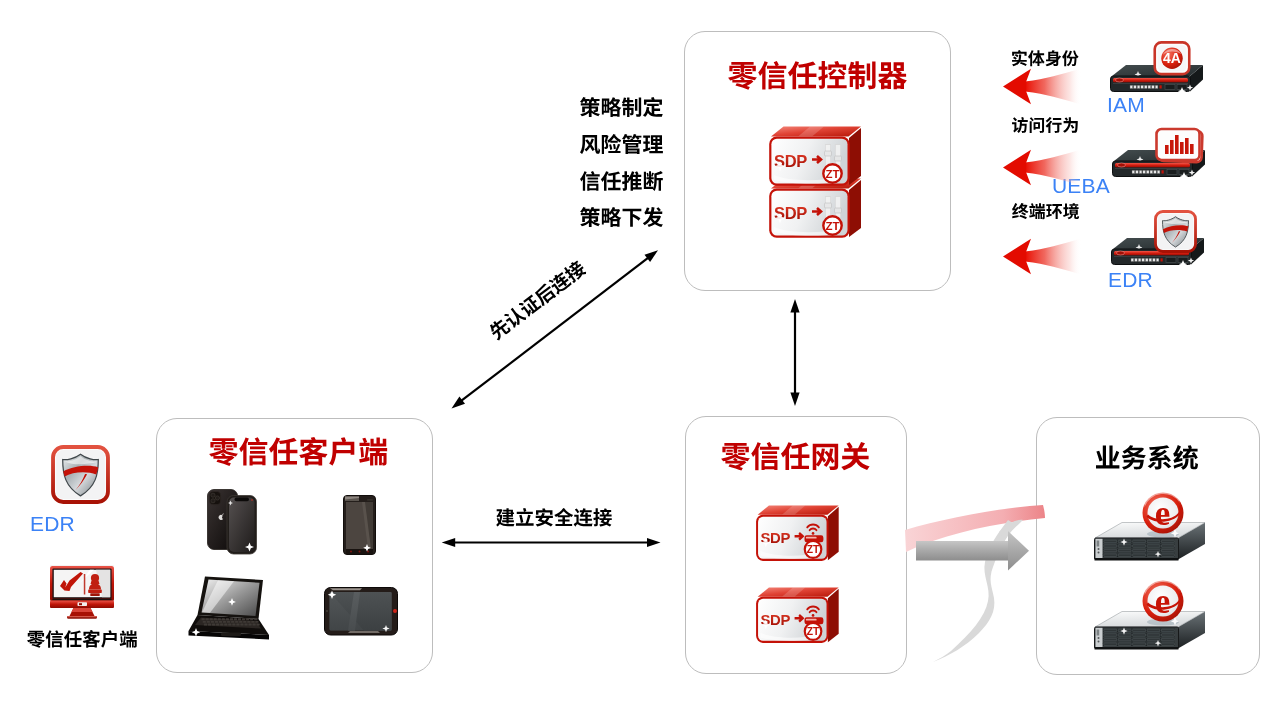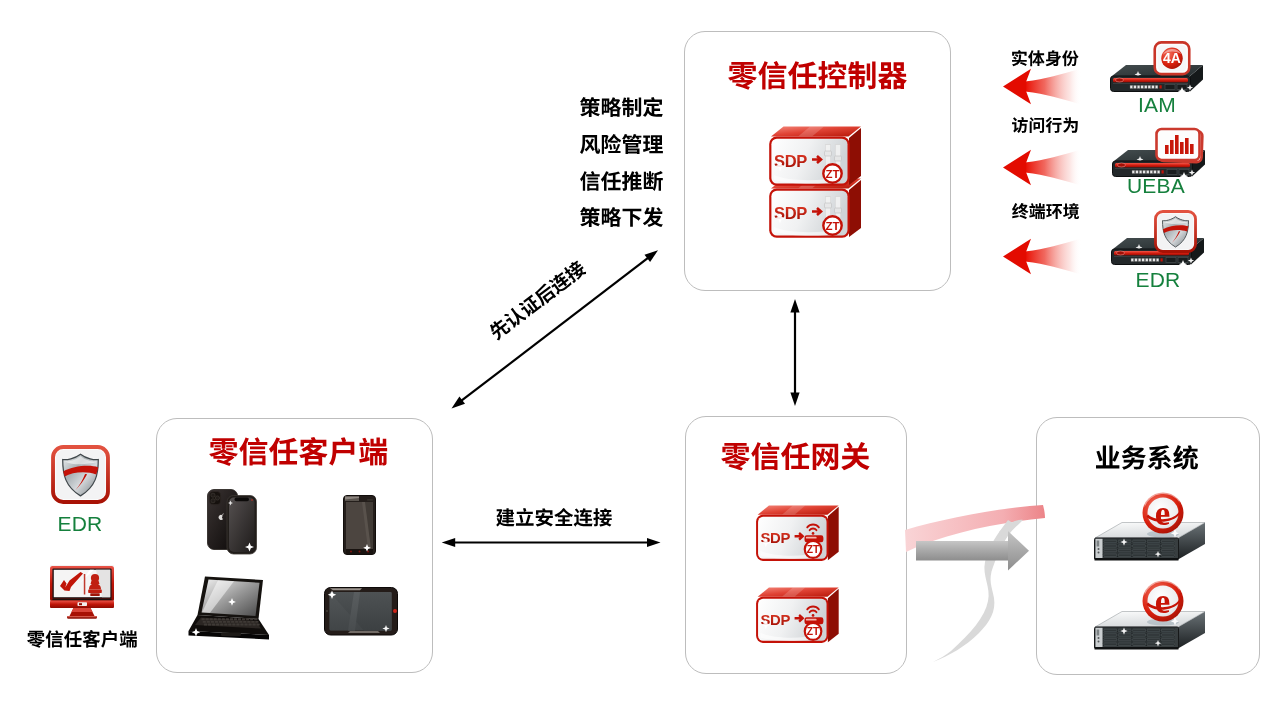--- a/index.html
+++ b/index.html
@@ -1,17 +1,17 @@
 <!DOCTYPE html>
 <html><head><meta charset="utf-8"><style>
 html,body{margin:0;padding:0}
 body{width:1280px;height:705px;background:#fff;font-family:"Liberation Sans",sans-serif;position:relative;overflow:hidden}
 .box{position:absolute;background:#fff;border:1.2px solid #bdbdbd;border-radius:21px;box-sizing:border-box}
 .abs{position:absolute}
-.lbl{position:absolute;color:#15803d;font-size:21px;text-align:center;letter-spacing:0.2px}
+.lbl{position:absolute;color:#3b82f6;font-size:21px;text-align:left;letter-spacing:0.2px}
 </style></head><body>
 <div class="box" style="left:684px;top:31px;width:267px;height:260px"></div>
 <div class="box" style="left:156px;top:418px;width:277px;height:255px"></div>
 <div class="box" style="left:685px;top:416px;width:222px;height:258px"></div>
 <div class="box" style="left:1036px;top:417px;width:224px;height:258px"></div>
 <svg class="abs" style="left:0;top:0" width="1280" height="705">
     <line x1="795.0" y1="309.1" x2="795.0" y2="395.9" stroke="#000" stroke-width="2.2"></line>
     <path d="M795.0,299.0 L790.4,312.5 L799.6,312.5 Z" fill="#000"></path>
     <path d="M795.0,406.0 L790.4,392.5 L799.6,392.5 Z" fill="#000"></path>
     <line x1="451.8" y1="542.5" x2="650.4" y2="542.5" stroke="#000" stroke-width="2.2"></line>
@@ -57,21 +57,21 @@
 <svg style="position:absolute;left:1012.0px;top:202.5px;overflow:visible" width="67.1" height="16.2" viewBox="0.31 -14.59 67.07 16.17">
     <path d="M0.4 -1.2 0.7 0.7C2.5 0.3 4.8 -0.1 7.0 -0.6L6.8 -2.4C4.5 -1.9 2.1 -1.5 0.4 -1.2ZM9.5 -4.1C10.7 -3.6 12.3 -2.8 13.2 -2.2L14.3 -3.6C13.4 -4.2 11.9 -5.0 10.6 -5.4ZM7.5 -1.2C9.8 -0.6 12.6 0.5 14.1 1.5L15.3 -0.1C13.7 -1.0 11.0 -2.1 8.7 -2.6ZM9.6 -14.5C9.1 -13.0 8.1 -11.4 6.5 -10.1L5.3 -10.9C5.0 -10.3 4.6 -9.7 4.3 -9.1L2.9 -9.0C3.8 -10.4 4.8 -12.1 5.5 -13.7L3.5 -14.5C2.9 -12.5 1.7 -10.5 1.3 -9.9C1.0 -9.4 0.7 -9.0 0.3 -8.9C0.5 -8.4 0.9 -7.4 1.0 -7.0C1.2 -7.2 1.6 -7.3 3.2 -7.4C2.6 -6.6 2.1 -6.0 1.9 -5.7C1.3 -5.2 0.9 -4.8 0.5 -4.7C0.7 -4.2 1.0 -3.3 1.1 -2.9C1.6 -3.1 2.3 -3.3 6.5 -4.0C6.4 -4.4 6.4 -5.2 6.4 -5.7L3.7 -5.3C4.8 -6.5 5.8 -7.9 6.6 -9.3C7.0 -9.0 7.3 -8.6 7.5 -8.3C8.1 -8.8 8.5 -9.2 9.0 -9.7C9.3 -9.1 9.8 -8.6 10.2 -8.1C9.0 -7.2 7.7 -6.5 6.3 -6.1C6.7 -5.7 7.3 -4.9 7.5 -4.4C9.0 -5.0 10.4 -5.7 11.6 -6.7C12.8 -5.8 14.1 -5.0 15.5 -4.5C15.8 -5.0 16.4 -5.8 16.8 -6.2C15.5 -6.6 14.2 -7.2 13.1 -8.1C14.2 -9.2 15.1 -10.6 15.8 -12.2L14.5 -12.9L14.2 -12.8H11.1C11.4 -13.2 11.6 -13.7 11.8 -14.1ZM13.1 -11.1C12.7 -10.4 12.2 -9.8 11.6 -9.3C11.1 -9.8 10.6 -10.5 10.1 -11.1Z M18.1 -8.7C18.4 -6.9 18.6 -4.6 18.6 -3.0L20.2 -3.3C20.2 -4.8 19.9 -7.1 19.6 -8.9ZM23.7 -5.5V1.5H25.5V-3.8H26.4V1.4H27.9V-3.8H28.8V1.4H30.3V0.1C30.5 0.5 30.7 1.1 30.8 1.6C31.5 1.6 32.1 1.5 32.5 1.3C32.9 1.0 33.0 0.6 33.0 -0.2V-5.5H28.9L29.3 -6.6H33.4V-8.4H23.3V-6.6H27.0L26.8 -5.5ZM30.3 -3.8H31.3V-0.2C31.3 -0.1 31.2 -0.0 31.1 -0.0L30.3 -0.0ZM23.9 -13.6V-9.2H32.8V-13.6H30.9V-11.0H29.3V-14.4H27.3V-11.0H25.8V-13.6ZM19.2 -13.8C19.6 -13.1 20.0 -12.1 20.2 -11.5H17.7V-9.6H23.4V-11.5H20.8L22.0 -11.9C21.8 -12.5 21.4 -13.5 21.0 -14.3ZM21.4 -9.0C21.3 -7.1 21.0 -4.4 20.6 -2.7C19.5 -2.4 18.4 -2.2 17.5 -2.0L17.9 -0.0C19.5 -0.4 21.6 -0.9 23.5 -1.4L23.3 -3.2L22.2 -3.0C22.5 -4.7 22.9 -6.9 23.1 -8.8Z M34.4 -2.2 34.9 -0.3C36.4 -0.7 38.3 -1.4 40.1 -2.0L39.8 -3.8L38.2 -3.3V-6.7H39.6V-8.6H38.2V-11.6H40.0V-13.4H34.6V-11.6H36.4V-8.6H34.8V-6.7H36.4V-2.7ZM40.6 -13.5V-11.6H44.5C43.5 -8.8 41.8 -6.3 39.9 -4.6C40.3 -4.3 41.1 -3.5 41.5 -3.0C42.3 -3.9 43.2 -4.9 43.9 -6.0V1.5H46.0V-7.4C47.0 -6.0 48.2 -4.4 48.7 -3.3L50.4 -4.6C49.7 -5.8 48.2 -7.7 47.0 -9.1L46.0 -8.3V-9.7C46.3 -10.3 46.5 -10.9 46.8 -11.6H50.3V-13.5Z M59.8 -4.9H64.1V-4.2H59.8ZM59.8 -6.8H64.1V-6.1H59.8ZM63.5 -11.7C63.4 -11.3 63.2 -10.8 63.0 -10.3H61.1C61.0 -10.7 60.8 -11.3 60.6 -11.8L58.9 -11.4C59.1 -11.1 59.2 -10.7 59.3 -10.3H57.2V-8.6H66.9V-10.3H64.8L65.4 -11.4ZM60.8 -14.2 61.1 -13.4H57.7V-11.8H66.5V-13.4H63.2C63.1 -13.8 62.9 -14.2 62.7 -14.6ZM57.9 -8.1V-2.9H59.3C59.1 -1.4 58.5 -0.5 55.8 0.0C56.2 0.4 56.7 1.1 56.9 1.6C60.1 0.8 60.9 -0.6 61.2 -2.9H62.5V-0.8C62.5 0.2 62.6 0.6 62.9 0.9C63.2 1.2 63.8 1.3 64.2 1.3C64.5 1.3 65.0 1.3 65.3 1.3C65.7 1.3 66.1 1.2 66.4 1.1C66.7 1.0 67.0 0.8 67.1 0.5C67.3 0.2 67.3 -0.5 67.4 -1.1C66.9 -1.3 66.1 -1.6 65.8 -1.9C65.8 -1.3 65.8 -0.9 65.7 -0.7C65.7 -0.5 65.6 -0.4 65.5 -0.3C65.5 -0.3 65.3 -0.3 65.2 -0.3C65.0 -0.3 64.8 -0.3 64.7 -0.3C64.6 -0.3 64.5 -0.3 64.4 -0.4C64.4 -0.4 64.3 -0.5 64.3 -0.8V-2.9H66.1V-8.1ZM51.4 -2.6 52.0 -0.5C53.6 -1.1 55.5 -1.9 57.3 -2.6L56.9 -4.5L55.3 -3.9V-8.4H56.8V-10.4H55.3V-14.2H53.3V-10.4H51.7V-8.4H53.3V-3.2C52.6 -2.9 51.9 -2.7 51.4 -2.6Z" fill="#000000"></path>
   </svg>
 <svg style="position:absolute;left:26.5px;top:630.0px;overflow:visible" width="110.0" height="17.9" viewBox="0.33 -15.95 109.98 17.85">
     <path d="M3.7 -10.9V-9.7H7.5V-10.9ZM3.3 -9.0V-7.8H7.5V-9.0ZM10.9 -9.0V-7.8H15.2V-9.0ZM10.9 -10.9V-9.7H14.8V-10.9ZM1.1 -12.9V-9.5H3.1V-11.5H8.1V-8.7H10.3V-11.5H15.4V-9.5H17.4V-12.9H10.3V-13.5H16.1V-15.1H2.4V-13.5H8.1V-12.9ZM7.6 -5.2C8.0 -4.9 8.4 -4.5 8.8 -4.1H3.0V-2.5H12.1C11.2 -2.0 10.1 -1.5 9.2 -1.2C8.0 -1.5 6.7 -1.8 5.7 -2.0L4.8 -0.7C7.5 -0.1 11.1 1.1 12.9 1.9L13.8 0.3C13.2 0.1 12.5 -0.1 11.7 -0.4C13.3 -1.2 14.9 -2.2 15.9 -3.2L14.5 -4.2L14.2 -4.1H10.0L10.6 -4.6C10.2 -5.0 9.5 -5.7 8.9 -6.1ZM9.3 -8.6C7.3 -7.2 3.4 -6.1 0.3 -5.5C0.8 -5.0 1.3 -4.3 1.5 -3.8C4.0 -4.4 6.7 -5.3 8.9 -6.4C11.1 -5.4 14.4 -4.4 16.8 -3.9C17.1 -4.4 17.7 -5.2 18.2 -5.7C15.7 -6.0 12.5 -6.6 10.6 -7.4L11.0 -7.6Z M25.6 -10.0V-8.3H34.9V-10.0ZM25.6 -7.3V-5.6H34.9V-7.3ZM25.3 -4.6V1.6H27.2V1.1H33.2V1.6H35.1V-4.6ZM27.2 -0.7V-2.8H33.2V-0.7ZM28.5 -15.0C28.9 -14.4 29.3 -13.5 29.6 -12.8H24.3V-11.0H36.3V-12.8H30.6L31.7 -13.3C31.4 -14.0 30.9 -15.0 30.4 -15.8ZM22.8 -15.7C22.0 -13.0 20.5 -10.4 18.9 -8.7C19.3 -8.2 19.9 -7.0 20.1 -6.5C20.5 -7.0 21.0 -7.6 21.4 -8.3V1.7H23.5V-11.8C24.0 -12.9 24.4 -14.0 24.8 -15.0Z M41.9 -15.7C40.9 -12.9 39.1 -10.2 37.3 -8.5C37.7 -7.9 38.4 -6.7 38.6 -6.2C39.1 -6.7 39.6 -7.3 40.1 -7.9V1.6H42.3V-11.2C42.7 -11.9 43.1 -12.7 43.4 -13.4C43.7 -12.9 44.0 -12.1 44.1 -11.6C45.3 -11.7 46.6 -11.9 48.0 -12.1V-8.0H42.9V-5.8H48.0V-1.1H43.7V1.0H54.6V-1.1H50.2V-5.8H54.9V-8.0H50.2V-12.5C51.7 -12.8 53.1 -13.2 54.4 -13.6L52.8 -15.5C50.5 -14.6 46.8 -13.9 43.5 -13.5C43.7 -14.0 43.9 -14.5 44.1 -15.0Z M62.7 -9.3H66.9C66.3 -8.8 65.6 -8.2 64.8 -7.7C63.9 -8.2 63.2 -8.7 62.6 -9.3ZM63.1 -15.4 63.7 -14.2H56.8V-10.1H59.0V-12.2H62.4C61.5 -10.8 59.8 -9.4 57.2 -8.5C57.7 -8.1 58.4 -7.3 58.7 -6.8C59.5 -7.2 60.3 -7.6 61.0 -8.0C61.5 -7.5 62.0 -7.1 62.6 -6.7C60.6 -5.8 58.3 -5.2 56.0 -4.9C56.4 -4.4 56.9 -3.5 57.1 -2.9C57.9 -3.1 58.7 -3.2 59.5 -3.4V1.7H61.6V1.1H67.9V1.6H70.2V-3.6C70.8 -3.4 71.5 -3.3 72.1 -3.2C72.4 -3.9 73.1 -4.8 73.5 -5.4C71.2 -5.6 68.9 -6.1 67.0 -6.8C68.3 -7.7 69.4 -8.9 70.3 -10.2L68.7 -11.1L68.4 -11.0H64.3L64.8 -11.8L62.8 -12.2H70.5V-10.1H72.7V-14.2H66.2C66.0 -14.8 65.6 -15.4 65.3 -15.9ZM64.7 -5.4C65.7 -4.9 66.8 -4.5 67.9 -4.1H61.8C62.8 -4.5 63.8 -4.9 64.7 -5.4ZM61.6 -0.7V-2.3H67.9V-0.7Z M79.0 -10.9H87.8V-8.0H79.0V-8.7ZM81.8 -15.3C82.1 -14.6 82.4 -13.6 82.7 -12.9H76.7V-8.7C76.7 -6.0 76.5 -2.2 74.5 0.4C75.0 0.7 76.0 1.4 76.4 1.8C78.0 -0.3 78.6 -3.2 78.9 -5.9H87.8V-4.9H90.0V-12.9H83.9L85.0 -13.2C84.8 -14.0 84.4 -15.0 84.0 -15.8Z M93.7 -9.4C94.0 -7.5 94.3 -5.0 94.3 -3.3L96.0 -3.6C95.9 -5.3 95.7 -7.8 95.3 -9.7ZM99.8 -6.0V1.6H101.7V-4.2H102.7V1.5H104.3V-4.2H105.3V1.5H107.0V0.1C107.2 0.6 107.4 1.2 107.5 1.7C108.3 1.7 108.9 1.7 109.4 1.4C109.9 1.1 110.0 0.6 110.0 -0.2V-6.0H105.5L105.9 -7.2H110.3V-9.1H99.3V-7.2H103.4L103.2 -6.0ZM107.0 -4.2H108.0V-0.2C108.0 -0.1 108.0 -0.0 107.8 -0.0L107.0 -0.0ZM100.0 -14.8V-10.1H109.7V-14.8H107.6V-12.0H105.8V-15.7H103.7V-12.0H102.0V-14.8ZM94.9 -15.0C95.3 -14.2 95.8 -13.2 96.0 -12.5H93.3V-10.4H99.5V-12.5H96.6L98.0 -12.9C97.8 -13.7 97.3 -14.7 96.8 -15.5ZM97.3 -9.8C97.2 -7.7 96.8 -4.8 96.5 -2.9C95.2 -2.6 94.0 -2.4 93.0 -2.2L93.5 -0.0C95.3 -0.4 97.5 -0.9 99.5 -1.5L99.3 -3.5L98.1 -3.3C98.5 -5.1 98.9 -7.5 99.2 -9.5Z" fill="#000000"></path>
   </svg>
 <svg style="position:absolute;left:480.6px;top:291.0px;overflow:visible;transform:rotate(-37.4deg)" width="112.7" height="18.1" viewBox="0.74 -16.17 112.71 18.05">
     <path d="M8.4 -16.1V-13.6H5.9C6.1 -14.2 6.3 -14.8 6.5 -15.4L4.1 -15.9C3.7 -13.9 2.8 -11.3 1.6 -9.8C2.1 -9.6 3.1 -9.1 3.6 -8.8C4.2 -9.5 4.7 -10.4 5.1 -11.4H8.4V-8.3H1.0V-6.1H5.5C5.2 -3.6 4.5 -1.4 0.7 -0.2C1.3 0.3 1.9 1.2 2.2 1.8C6.6 0.1 7.5 -2.7 7.9 -6.1H10.7V-1.4C10.7 0.7 11.2 1.4 13.4 1.4C13.8 1.4 15.1 1.4 15.6 1.4C17.3 1.4 18.0 0.6 18.2 -2.4C17.6 -2.6 16.6 -3.0 16.1 -3.3C16.0 -1.1 15.9 -0.7 15.4 -0.7C15.0 -0.7 14.0 -0.7 13.7 -0.7C13.1 -0.7 13.0 -0.8 13.0 -1.5V-6.1H18.0V-8.3H10.7V-11.4H16.5V-13.6H10.7V-16.1Z M21.2 -14.5C22.2 -13.6 23.6 -12.3 24.3 -11.5L25.8 -13.1C25.1 -13.9 23.7 -15.1 22.7 -15.9ZM30.4 -16.1C30.4 -9.9 30.6 -3.6 25.8 -0.0C26.4 0.4 27.1 1.1 27.5 1.7C29.7 -0.0 31.0 -2.3 31.7 -4.9C32.5 -2.5 33.7 0.0 36.0 1.7C36.3 1.1 37.0 0.4 37.6 0.0C33.4 -2.9 32.8 -8.7 32.6 -10.7C32.7 -12.4 32.7 -14.2 32.8 -16.1ZM19.7 -10.3V-8.1H22.6V-2.4C22.6 -1.3 21.9 -0.6 21.5 -0.2C21.8 0.1 22.4 0.9 22.6 1.4C23.0 0.9 23.6 0.4 27.2 -2.2C26.9 -2.6 26.6 -3.6 26.5 -4.2L24.8 -3.0V-10.3Z M39.5 -14.5C40.6 -13.5 41.9 -12.2 42.6 -11.4L44.1 -13.0C43.5 -13.8 42.0 -15.0 41.0 -15.8ZM44.8 -1.1V1.0H56.4V-1.1H52.6V-6.4H55.7V-8.5H52.6V-12.8H56.0V-15.0H45.3V-12.8H50.2V-1.1H48.4V-9.8H46.2V-1.1ZM38.8 -10.3V-8.1H41.0V-2.6C41.0 -1.4 40.3 -0.5 39.8 -0.1C40.2 0.2 40.9 0.9 41.2 1.4C41.5 0.9 42.2 0.3 45.6 -2.7C45.4 -3.1 44.9 -4.0 44.7 -4.7L43.2 -3.4V-10.3Z M59.6 -14.5V-9.3C59.6 -6.5 59.5 -2.5 57.4 0.2C57.9 0.5 58.9 1.3 59.3 1.7C61.5 -1.0 61.9 -5.5 62.0 -8.7H75.4V-10.9H62.0V-12.6C66.2 -12.9 70.7 -13.4 74.2 -14.2L72.4 -16.1C69.3 -15.3 64.2 -14.8 59.6 -14.5ZM63.0 -6.6V1.7H65.3V0.8H71.7V1.6H74.1V-6.6ZM65.3 -1.3V-4.5H71.7V-1.3Z M77.3 -14.9C78.3 -13.8 79.4 -12.3 79.9 -11.3L81.7 -12.6C81.2 -13.6 80.0 -15.0 79.1 -16.0ZM81.1 -9.8H76.7V-7.7H78.9V-2.5C78.1 -2.2 77.1 -1.4 76.2 -0.4L77.9 1.9C78.5 0.7 79.3 -0.6 79.9 -0.6C80.3 -0.6 81.0 0.0 81.9 0.5C83.3 1.3 84.9 1.5 87.4 1.5C89.5 1.5 92.6 1.4 94.0 1.3C94.0 0.6 94.4 -0.6 94.7 -1.2C92.7 -0.9 89.6 -0.7 87.5 -0.7C85.3 -0.7 83.5 -0.8 82.2 -1.6C81.8 -1.9 81.4 -2.1 81.1 -2.3ZM83.1 -7.4C83.3 -7.6 84.1 -7.7 85.0 -7.7H87.6V-6.0H82.0V-3.8H87.6V-1.2H89.9V-3.8H94.0V-6.0H89.9V-7.7H93.2V-9.8H89.9V-11.7H87.6V-9.8H85.4C85.8 -10.6 86.2 -11.4 86.7 -12.3H93.8V-14.3H87.5L87.9 -15.5L85.5 -16.2C85.4 -15.5 85.2 -14.9 85.0 -14.3H82.2V-12.3H84.2C83.9 -11.6 83.6 -11.0 83.4 -10.7C83.1 -10.0 82.8 -9.6 82.4 -9.5C82.6 -8.9 83.0 -7.8 83.1 -7.4Z M97.6 -16.1V-12.5H95.7V-10.4H97.6V-7.0C96.8 -6.8 96.0 -6.6 95.4 -6.5L95.9 -4.3L97.6 -4.8V-0.8C97.6 -0.6 97.6 -0.5 97.3 -0.5C97.1 -0.5 96.5 -0.5 95.8 -0.5C96.1 0.1 96.3 1.0 96.4 1.6C97.6 1.6 98.4 1.5 99.0 1.2C99.5 0.8 99.7 0.2 99.7 -0.8V-5.4L101.4 -5.9L101.1 -8.0L99.7 -7.6V-10.4H101.3V-12.5H99.7V-16.1ZM105.4 -12.5H109.2C108.9 -11.8 108.4 -10.8 108.0 -10.1H105.4L106.5 -10.5C106.3 -11.1 105.8 -11.9 105.4 -12.5ZM105.7 -15.7C105.9 -15.3 106.1 -14.9 106.3 -14.4H102.3V-12.5H104.8L103.5 -12.0C103.9 -11.4 104.3 -10.7 104.5 -10.1H101.7V-8.1H105.7C105.5 -7.6 105.2 -7.0 104.9 -6.5H101.4V-4.5H103.8C103.3 -3.8 102.8 -3.0 102.3 -2.4C103.4 -2.1 104.6 -1.7 105.8 -1.2C104.6 -0.7 103.1 -0.4 101.1 -0.2C101.4 0.2 101.8 1.0 102.0 1.7C104.7 1.3 106.7 0.8 108.2 -0.1C109.5 0.5 110.8 1.2 111.6 1.7L113.0 0.0C112.2 -0.5 111.1 -1.1 109.9 -1.6C110.5 -2.4 111.0 -3.3 111.3 -4.5H113.4V-6.5H107.2C107.4 -6.9 107.7 -7.4 107.9 -7.8L106.3 -8.1H113.2V-10.1H110.1C110.5 -10.7 110.9 -11.4 111.3 -12.0L109.7 -12.5H112.8V-14.4H108.6C108.4 -15.0 108.1 -15.5 107.8 -16.0ZM109.1 -4.5C108.8 -3.7 108.4 -3.0 107.8 -2.5C107.0 -2.8 106.2 -3.1 105.4 -3.3L106.2 -4.5Z" fill="#000000"></path>
   </svg>
 <div class="lbl" style="left:1107px;top:93px;width:100px">IAM</div>
-<div class="lbl" style="left:1106px;top:174px;width:100px">UEBA</div>
+<div class="lbl" style="left:1052px;top:174px;width:100px">UEBA</div>
 <div class="lbl" style="left:1108px;top:268px;width:100px">EDR</div>
 <div class="lbl" style="left:30px;top:512px;width:100px">EDR</div>
 <svg width="0" height="0" style="position:absolute">
 <defs>
 <linearGradient id="sdpTop" x1="0" y1="0" x2="1" y2="1">
  <stop offset="0" stop-color="#f4887c"></stop>
         <stop offset="0.45" stop-color="#e04335"></stop>
         <stop offset="1" stop-color="#b51506"></stop>
 </linearGradient>
 <linearGradient id="sdpFace" x1="0" y1="0" x2="1" y2="0.25">

